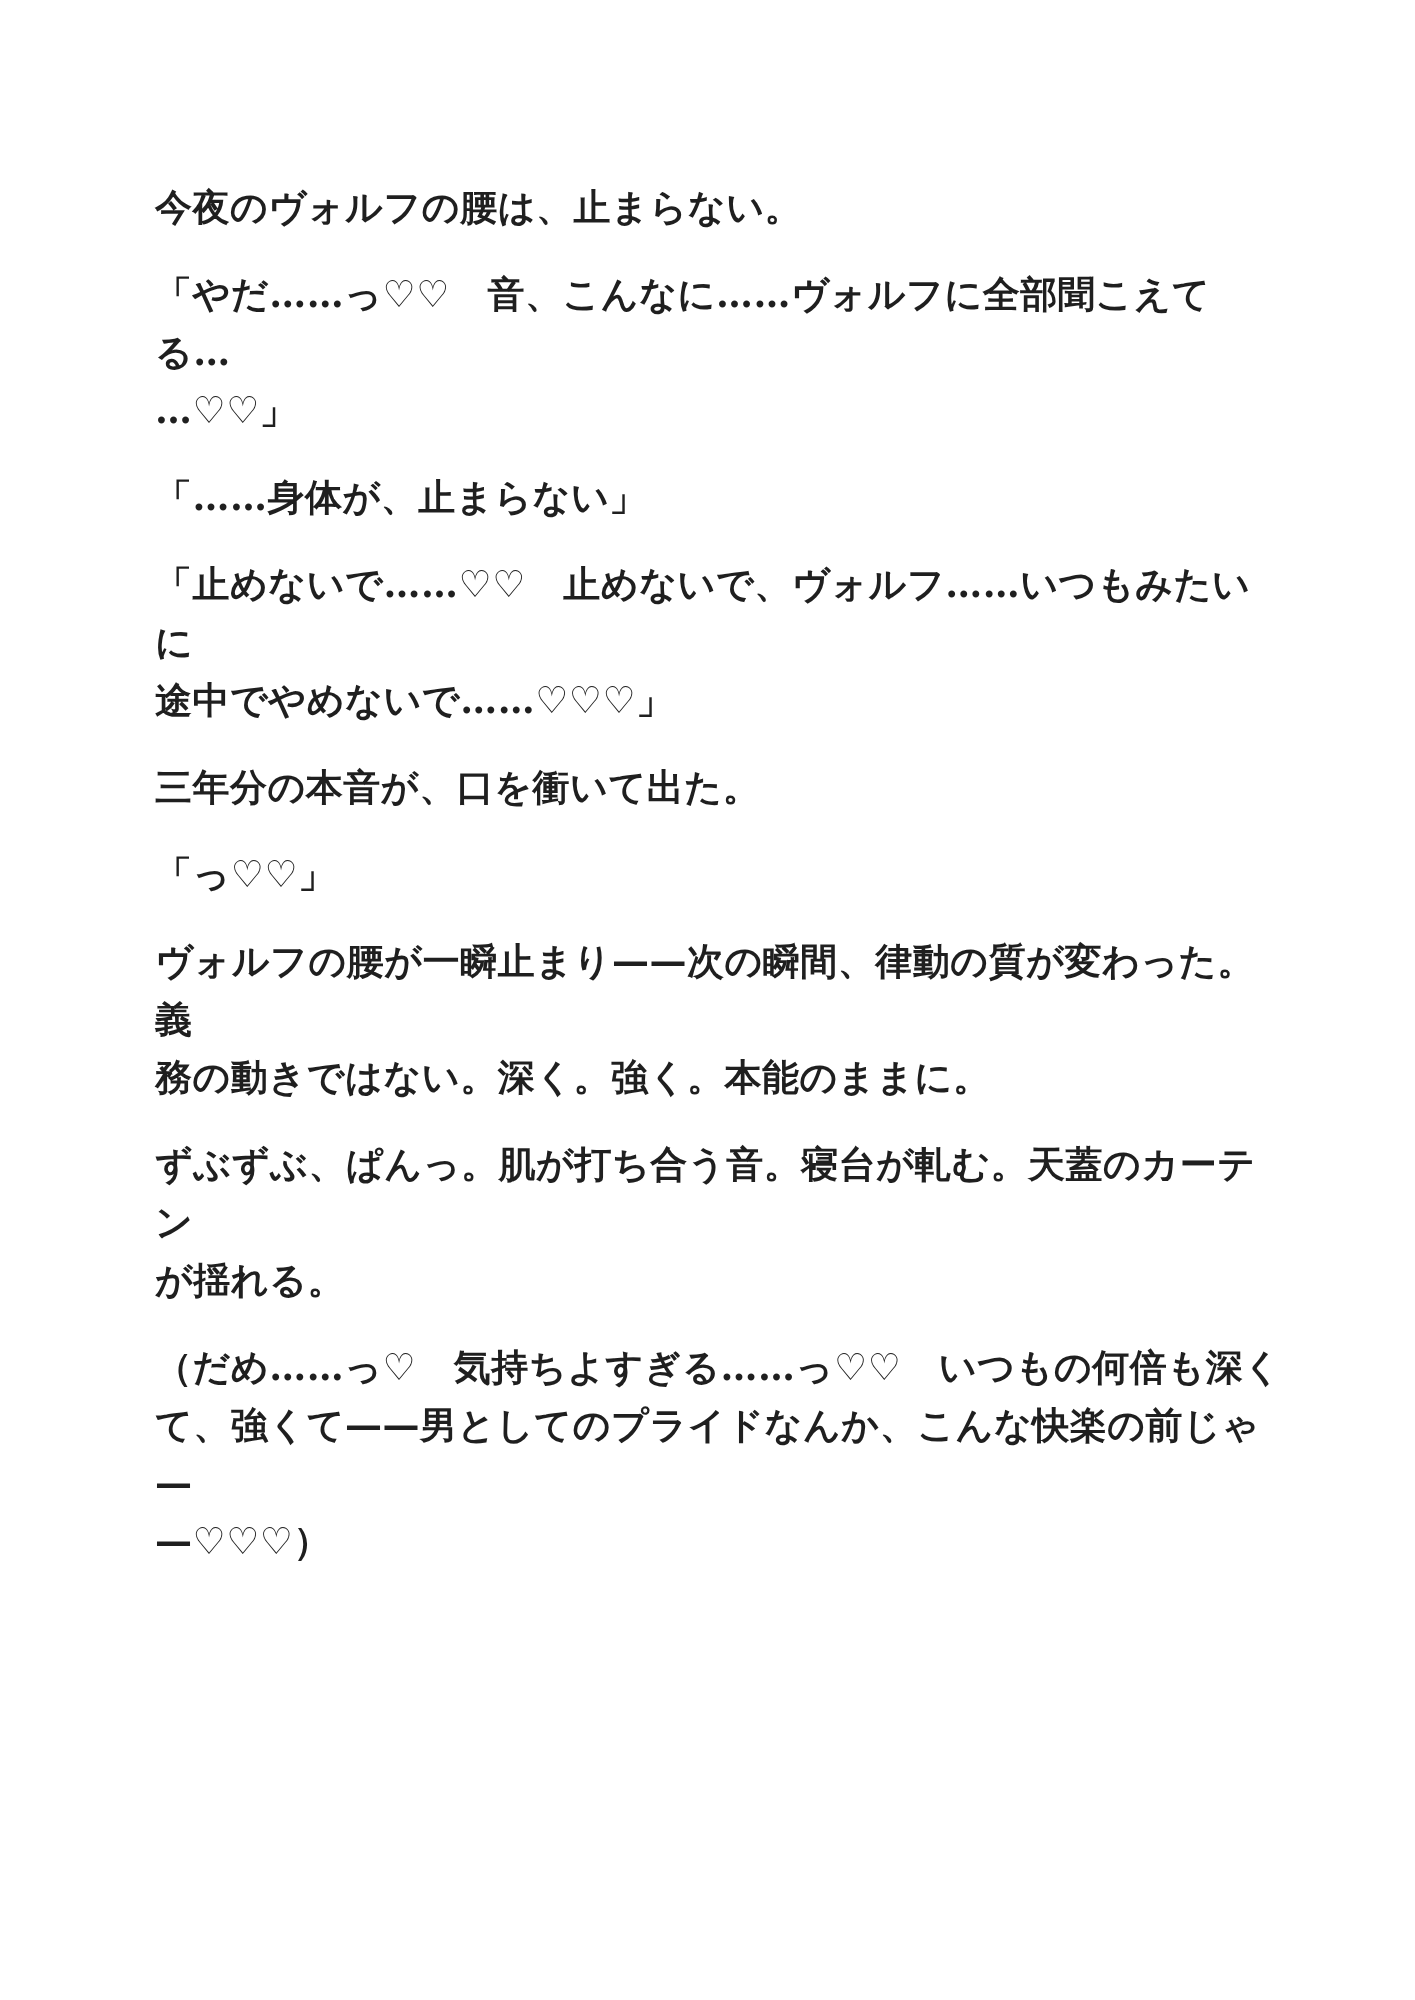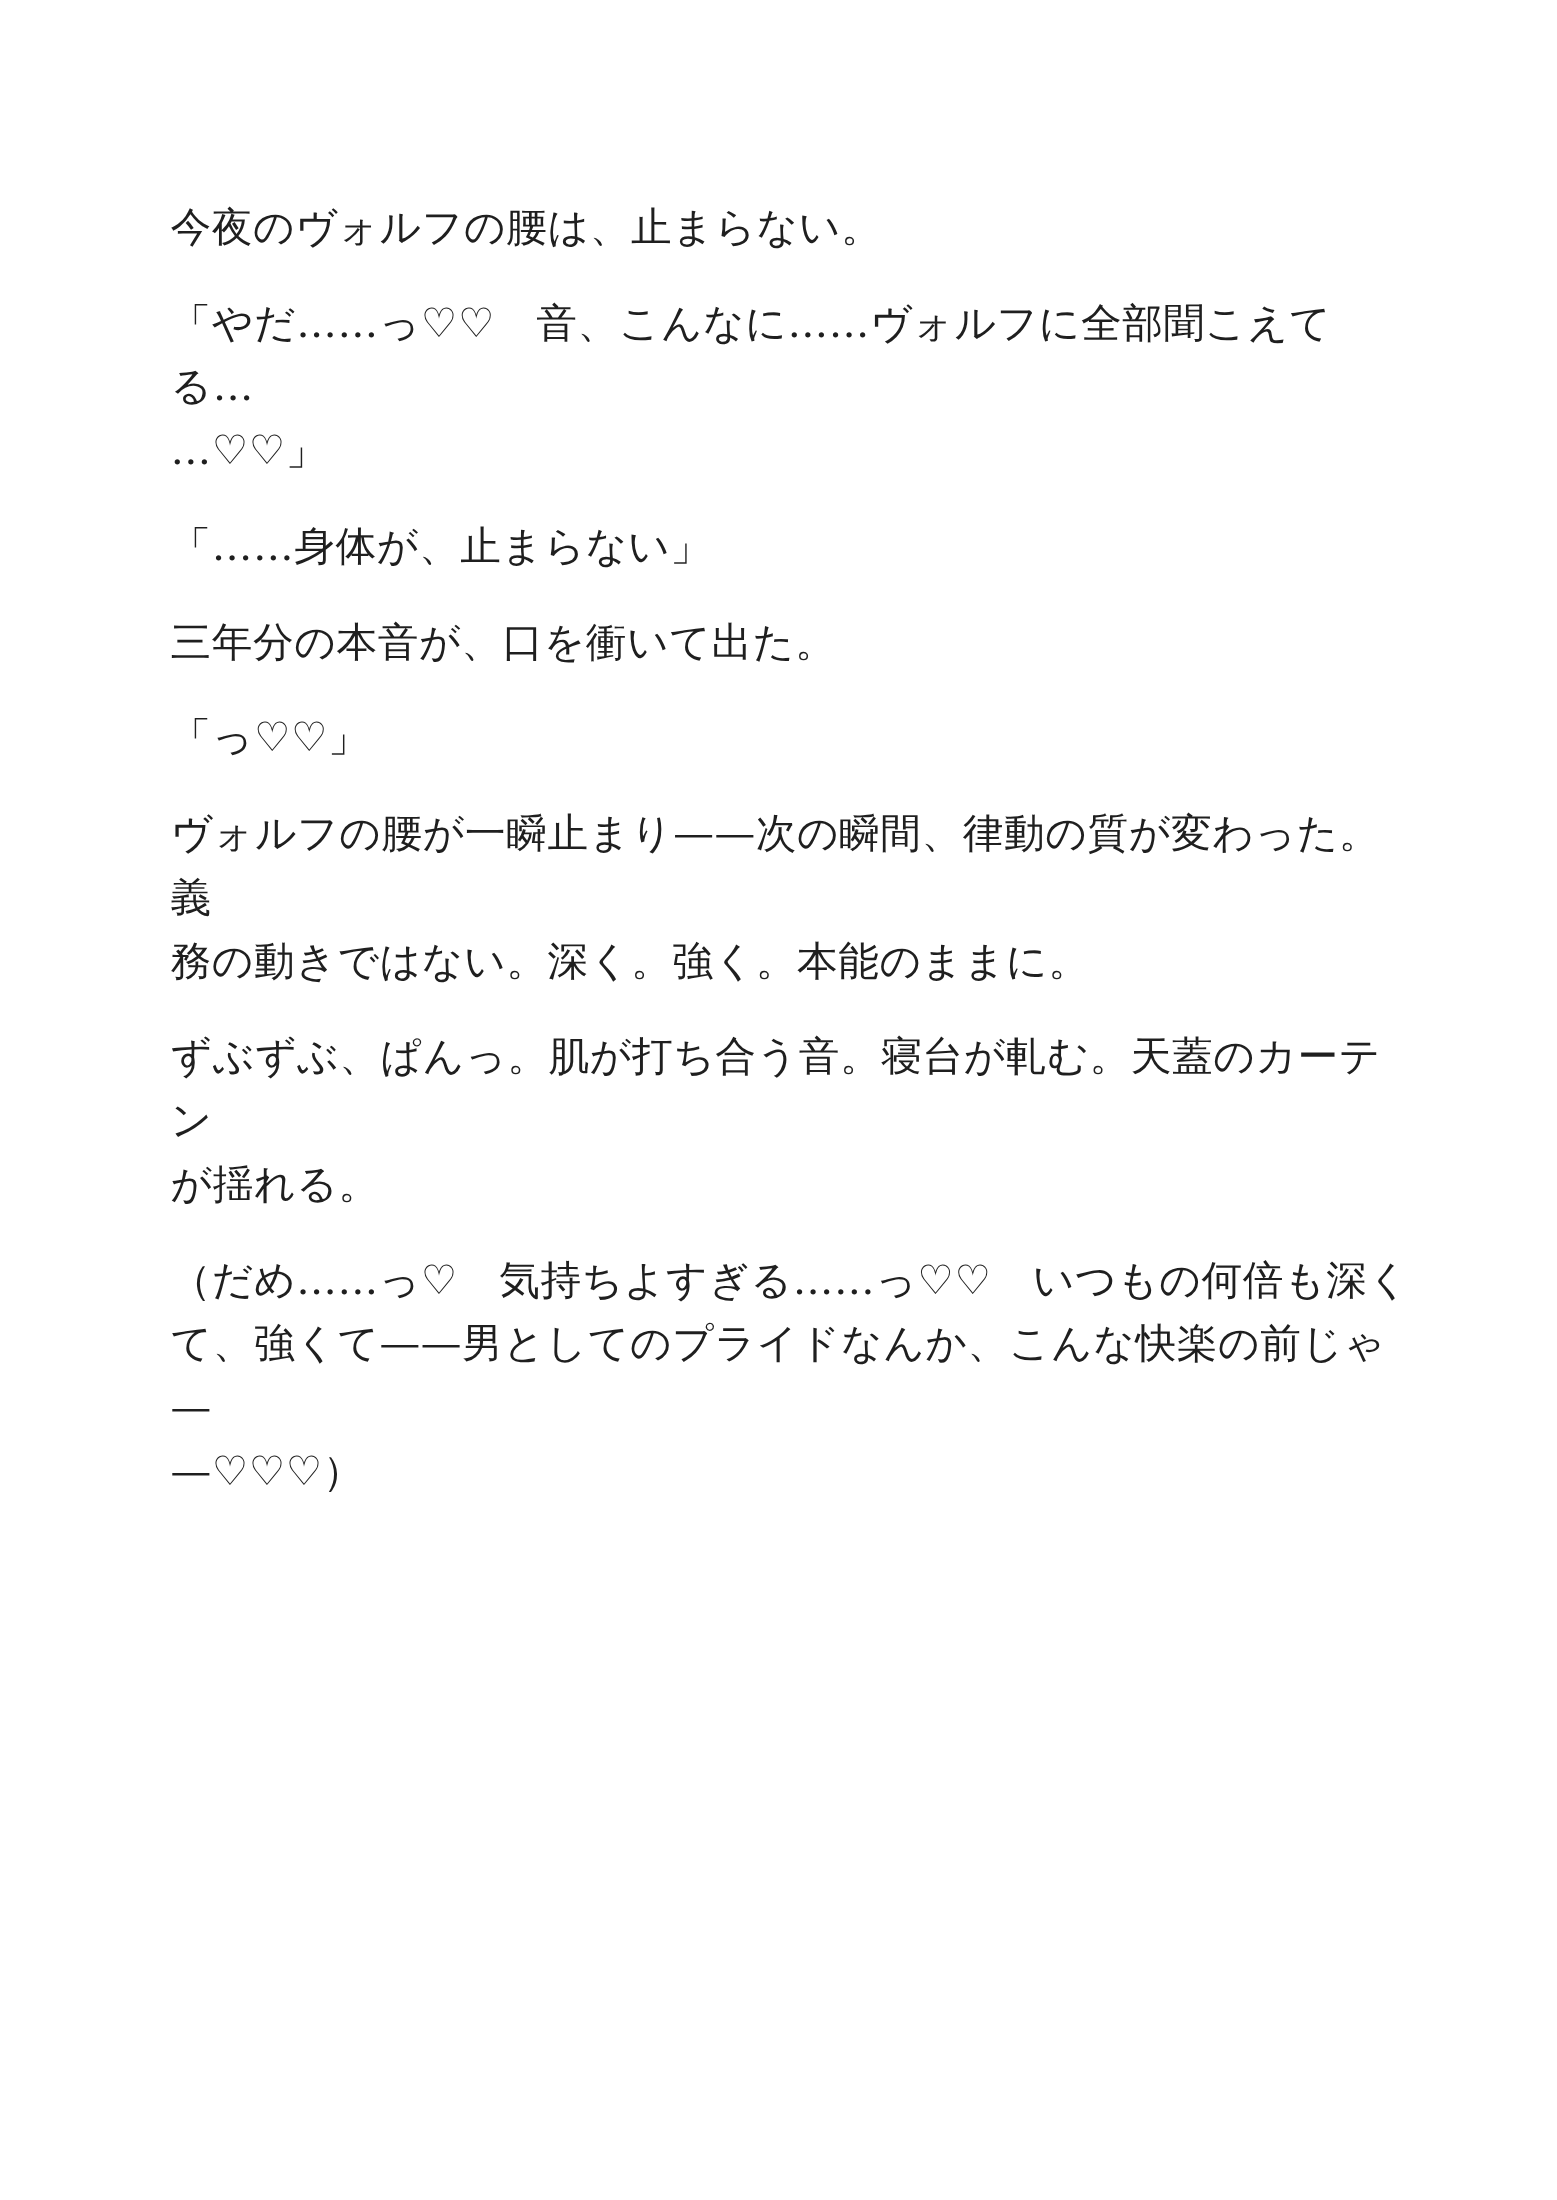--- a/index.html
+++ b/index.html
@@ -21,32 +21,34 @@
     padding: 178px 130px 0 155px;
   }
   .doc-body p {
     margin: 0 0 29px 0;
     font-size: 37px;
     line-height: 58px;
     letter-spacing: 0.5px;
     color: #1f1f1f;
     white-space: pre-line;
     text-align: left;
-    font-weight: 400;
+    font-weight: 700;
   }
 </style>
 </head>
 <body>
 
 <div class="page">
   <div class="doc-body">
     <p>今夜のヴォルフの腰は、止まらない。</p>
     <p>「やだ……っ♡♡　音、こんなに……ヴォルフに全部聞こえてる…
 …♡♡」</p>
     <p>「……身体が、止まらない」</p>
+    <p>「止めないで……♡♡　止めないで、ヴォルフ……いつもみたいに
+途中でやめないで……♡♡♡」</p>
     <p>三年分の本音が、口を衝いて出た。</p>
     <p>「っ♡♡」</p>
     <p>ヴォルフの腰が一瞬止まり——次の瞬間、律動の質が変わった。義
 務の動きではない。深く。強く。本能のままに。</p>
     <p>ずぶずぶ、ぱんっ。肌が打ち合う音。寝台が軋む。天蓋のカーテン
 が揺れる。</p>
     <p>（だめ……っ♡　気持ちよすぎる……っ♡♡　いつもの何倍も深く
 て、強くて——男としてのプライドなんか、こんな快楽の前じゃ—
 —♡♡♡）</p>
 

